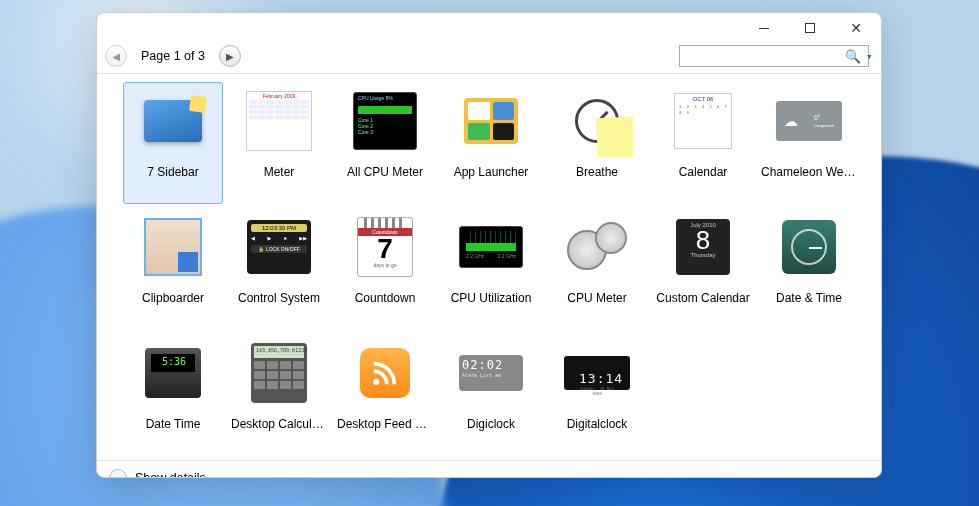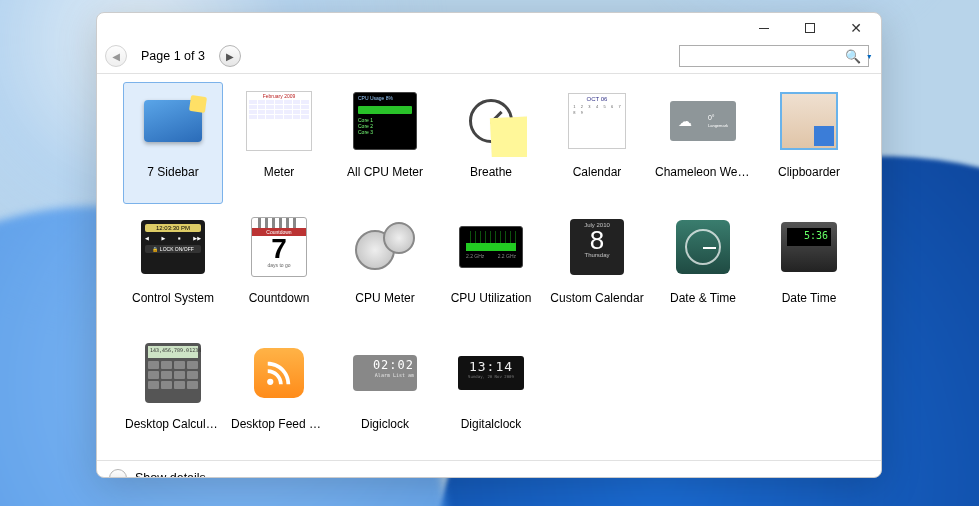--- a/index.html
+++ b/index.html
@@ -201,34 +201,34 @@
   .t-ccal { background:#222; width:54px; height:56px; border-radius:4px; color:#fff; text-align:center; padding:3px; }
   .t-ccal .m { font-size:6px; opacity:.7; }
   .t-ccal .d { font-size:26px; font-weight:300; line-height:24px; }
   .t-ccal .w { font-size:6px; opacity:.7; }
 
   .t-dtime { background:linear-gradient(#3a7d6e,#1f4a42); width:54px; height:54px; border-radius:6px; display:flex; align-items:center; justify-content:center; }
   .t-dtime .face { width:36px; height:36px; border-radius:50%; border:2px solid rgba(255,255,255,.7); position:relative; }
   .t-dtime .face::before { content:''; position:absolute; width:40%; height:2px; background:#fff; left:50%; top:50%; transform-origin:left; }
 
   .t-datetime { width:56px; height:50px; background:linear-gradient(#555,#222); border-radius:4px; position:relative; overflow:hidden; }
-  .t-datetime .lcd { position:absolute; top:6px; left:6px; right:6px; height:18px; background:#000; color:#6f6; font-size:10px; font-family:monospace; text-align:right; padding:2px 3px; }
+  .t-datetime .lcd { position:absolute; top:6px; left:6px; right:6px; height:18px; background:#000; color:#6f6; font-size:10px; font-family:monospace; text-align:right; padding:2px 9px; }
 
   .t-calc { width:56px; height:60px; background:#555; border-radius:4px; padding:3px; }
   .t-calc .disp { background:#cde3c5; height:12px; font-size:5px; color:#333; text-align:right; padding:1px 2px; font-family:monospace; }
   .t-calc .keys { display:grid; grid-template-columns:repeat(4,1fr); gap:2px; margin-top:3px; }
   .t-calc .keys span { background:#888; height:8px; border-radius:1px; }
 
   .t-rss { width:50px; height:50px; background:linear-gradient(#ffb347,#ff8c1a); border-radius:10px; display:flex; align-items:center; justify-content:center; color:#fff; font-size:30px; font-weight:bold; }
 
-  .t-digi { background:#888; width:64px; height:36px; border-radius:4px; color:#fff; font-family:monospace; text-align:right; padding:3px; }
+  .t-digi { background:#888; width:64px; height:36px; border-radius:4px; color:#fff; font-family:monospace; text-align:left; padding:3px; }
   .t-digi .time { font-size:12px; letter-spacing:1px; }
   .t-digi .sub { font-size:5px; opacity:.8; }
 
-  .t-digital { background:#111; width:66px; height:34px; border-radius:3px; color:#eee; font-family:monospace; text-align:center; padding:3px; }
+  .t-digital { background:#111; width:66px; height:34px; border-radius:3px; color:#eee; font-family:monospace; text-align:center; padding:15px; }
   .t-digital .time { font-size:13px; letter-spacing:1px; }
   .t-digital .sub { font-size:4px; color:#777; }
 
   .footer {
     border-top: 1px solid #e1e1e1;
     padding: 8px 12px;
     display: flex; align-items: center; gap: 8px;
   }
   .expand-btn {
     width: 18px; height: 18px;
@@ -329,20 +329,31 @@
             <div class="ttl">CPU Usage   8%</div>
             <div class="bar"></div>
             <div class="core">Core 1</div>
             <div class="core">Core 2</div>
             <div class="core">Core 3</div>
           </div>
       </div>
       <div class="gadget-label">All CPU Meter</div>
     </div>
 
+    <div class="gadget">
+      <div class="thumb">
+          <div class="t-launch">
+            <span></span>
+            <span></span>
+            <span></span>
+            <span></span>
+          </div>
+        </div>
+      <div class="gadget-label">App Launcher</div>
+    </div>
 
     <div class="gadget">
       <div class="thumb">
           <div style="position:relative">
             <div class="t-breathe"></div>
             <div class="t-note" style="position:absolute; left:22px; top:18px;"></div>
           </div>
         </div>
       <div class="gadget-label">Breathe</div>
     </div>
@@ -427,41 +438,41 @@
             <div class="hdr">Countdown</div>
             <div class="num">7</div>
             <div class="sub">days to go</div>
           </div>
       </div>
       <div class="gadget-label">Countdown</div>
     </div>
 
     <div class="gadget">
       <div class="thumb">
-          <div class="t-cpumeter">
-            <div class="dial d1"></div>
-            <div class="dial d2"></div>
-          </div>
-        </div>
-      <div class="gadget-label">CPU Meter</div>
-    </div>
-
-    <div class="gadget">
-      <div class="thumb">
         <div class="t-util">
             <div class="spark"></div>
             <div class="txt">
               <span>2.2 GHz</span>
               <span>2.2 GHz</span>
             </div>
           </div>
       </div>
       <div class="gadget-label">CPU Utilization</div>
     </div>
 
+    <div class="gadget">
+      <div class="thumb">
+          <div class="t-cpumeter">
+            <div class="dial d1"></div>
+            <div class="dial d2"></div>
+          </div>
+        </div>
+      <div class="gadget-label">CPU Meter</div>
+    </div>
+
 
     <div class="gadget">
       <div class="thumb">
         <div class="t-ccal">
             <div class="m">July 2010</div>
             <div class="d">8</div>
             <div class="w">Thursday</div>
           </div>
       </div>
       <div class="gadget-label">Custom Calendar</div>

